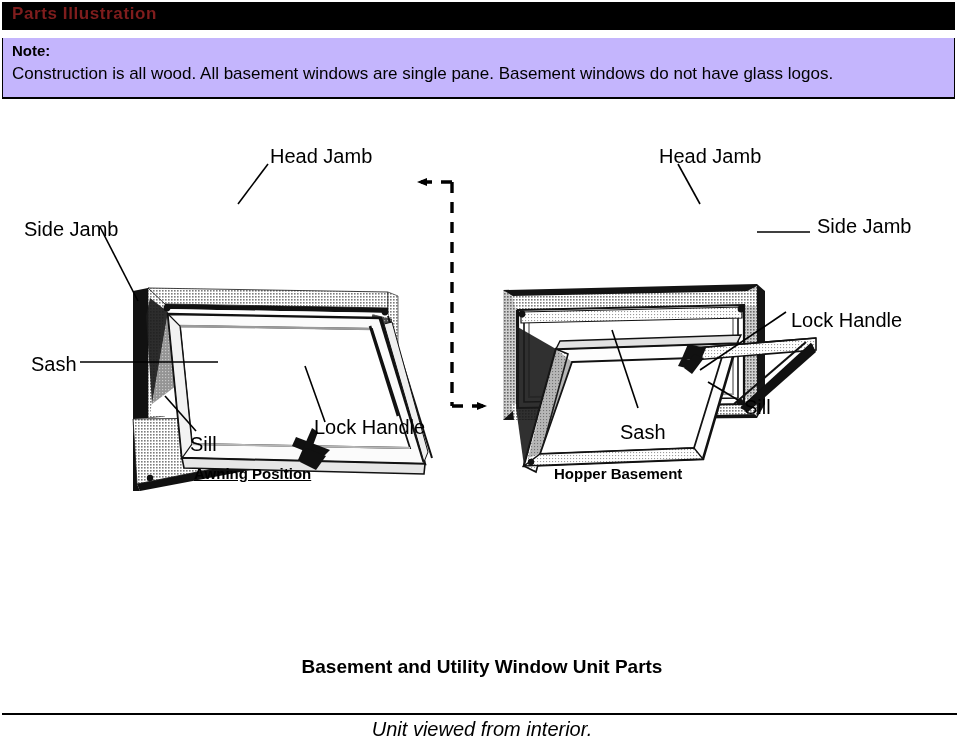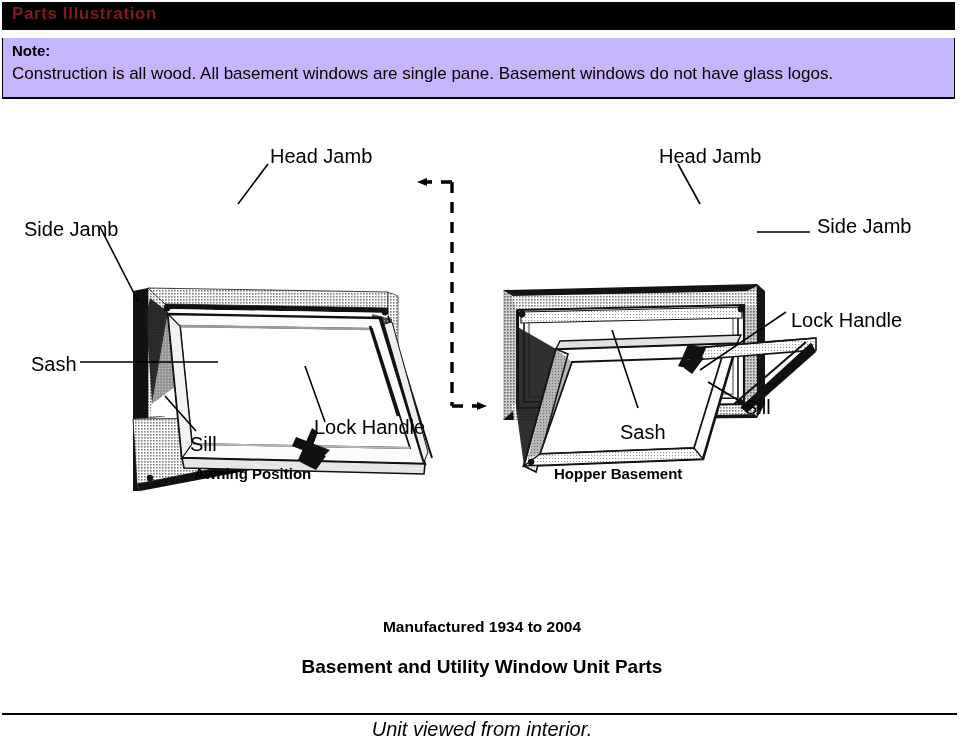--- a/index.html
+++ b/index.html
@@ -288,28 +288,27 @@
         <line x1="738" y1="314" x2="708" y2="296"></line>
         <line x1="638" y1="322" x2="612" y2="244"></line>
       </g>
     </svg>
 
     <div class="lbl" style="left:270px; top:60px;">Head Jamb</div>
     <div class="lbl" style="left:24px; top:133px;">Side Jamb</div>
     <div class="lbl" style="left:31px; top:268px;">Sash</div>
     <div class="lbl" style="left:190px; top:348px;">Sill</div>
     <div class="lbl" style="left:314px; top:331px;">Lock Handle</div>
-    <div class="caption" style="left:194px; top:379px;">Awning Position</div>
+    <div class="caption" style="left:194px; top:379px;text-decoration:underline;">Awning Position</div>
 
     <div class="lbl" style="left:659px; top:60px;">Head Jamb</div>
     <div class="lbl" style="left:817px; top:130px;">Side Jamb</div>
     <div class="lbl" style="left:791px; top:224px;">Lock Handle</div>
     <div class="lbl" style="left:744px; top:311px;">Sill</div>
     <div class="lbl" style="left:620px; top:336px;">Sash</div>
     <div class="caption" style="left:554px; top:379px;">Hopper Basement</div>
   </div>
 
-  <div class="made-line">Manufactured 1934 to 2004</div>
   <div class="main-title">Basement and Utility Window Unit Parts</div>
 
   <div class="footer-rule"></div>
   <div class="footer-text">Unit viewed from interior.</div>
 </div>
 
 </body></html>

